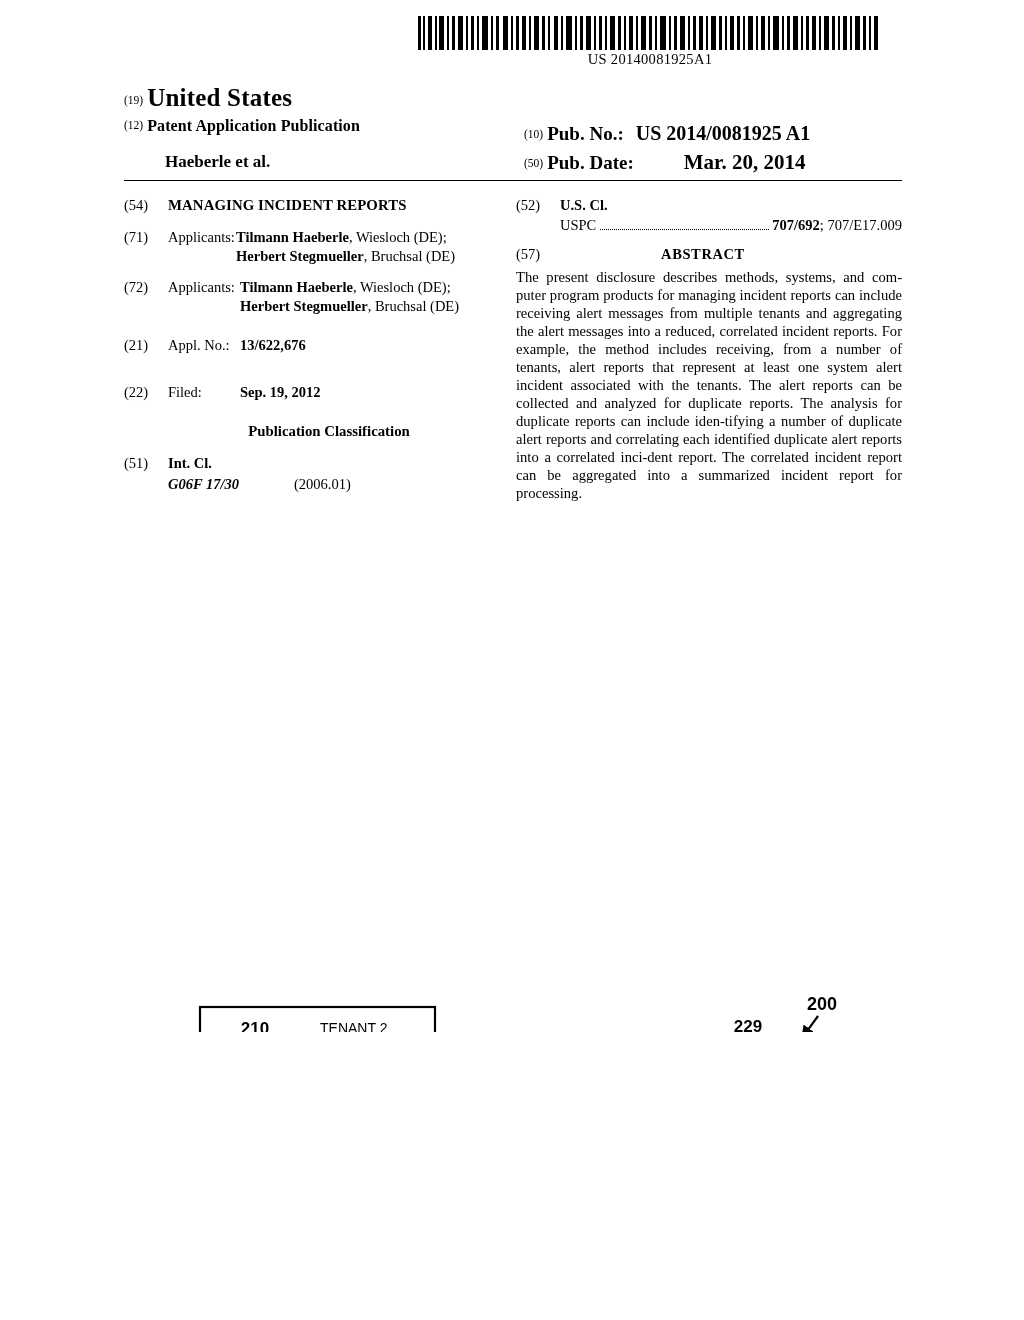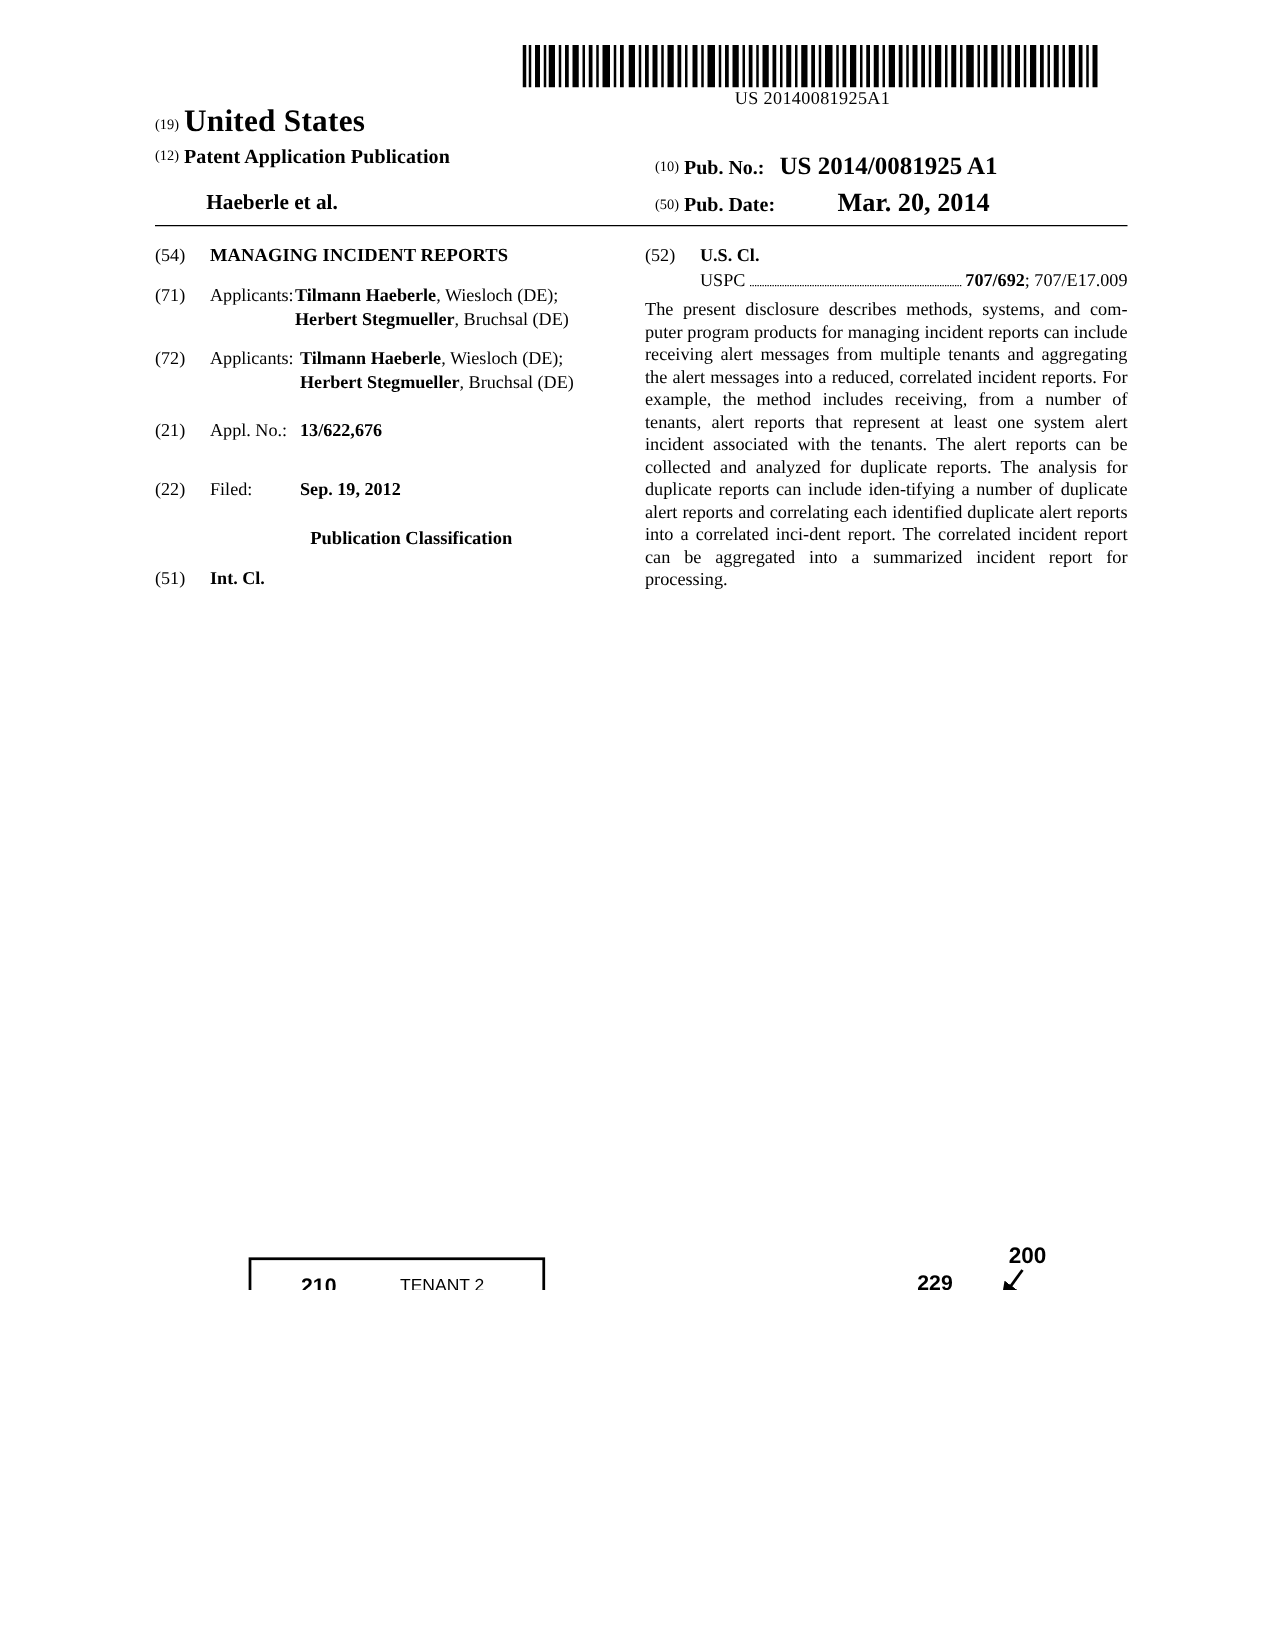--- a/index.html
+++ b/index.html
@@ -13,21 +13,21 @@
     position: relative;
     font-family: "Liberation Serif", serif;
     color: #000000;
     overflow: hidden;
   }
 
   
   #barcode-block {
     position: absolute;
     left: 418px;
-    top: 36px;
+    top: 16px;
     width: 464px;
   }
   #barcode-bars {
     height: 34px;
     width: 100%;
     display: block;
   }
   #barcode-number {
     text-align: center;
     font-family: "Liberation Serif", serif;
@@ -85,21 +85,21 @@
     top: 38px;
     white-space: nowrap;
   }
   #pubdate-row {
     position: absolute;
     left: 400px;
     top: 66px;
     white-space: nowrap;
   }
   .fld-lab {
-    font-size: 16px;
+    font-size: 19px;
     font-weight: bold;
   }
   .fld-val-pubno {
     font-size: 20px;
     font-weight: bold;
     margin-left: 8px;
   }
   .fld-val-pubdate {
     font-size: 21px;
     font-weight: bold;
@@ -374,37 +374,45 @@
     <span class="bib-label lbl-w3">Filed:</span>
     <span class="bib-body bold">Sep. 19, 2012</span>
   </div>
 
   <div class="pubclass">Publication Classification</div>
 
   <div class="bib-row">
     <span class="bib-code">(51)</span>
     <span class="bib-body">
       <span class="bold">Int. Cl.</span>
+      <span class="intcl-sub">
+        <span class="intcl-code">G06F 17/30</span>
+        <span>(2006.01)</span>
+      </span>
     </span>
   </div>
 </div>
 
 <div id="col-right">
 
   <div class="bib-row" style="margin-bottom:0;">
     <span class="bib-code">(52)</span>
     <span class="bib-body bold">U.S. Cl.</span>
   </div>
 
   <div class="uscl-line" style="padding-left:44px;">
     <span class="uscl-name">USPC</span>
     <span class="uscl-dots"></span>
     <span class="uscl-val"><span class="bold">707/692</span><span>; 707/E17.009</span></span>
   </div>
 
+  <div id="abstract-head">
+    <span class="bib-code">(57)</span>
+    <span class="ab-word">ABSTRACT</span>
+  </div>
 
   <div id="abstract-text">The present disclosure describes methods, systems, and com-puter program products for managing incident reports can include receiving alert messages from multiple tenants and aggregating the alert messages into a reduced, correlated incident reports. For example, the method includes receiving, from a number of tenants, alert reports that represent at least one system alert incident associated with the tenants. The alert reports can be collected and analyzed for duplicate reports. The analysis for duplicate reports can include iden-tifying a number of duplicate alert reports and correlating each identified duplicate alert reports into a correlated inci-dent report. The correlated incident report can be aggregated into a summarized incident report for processing.</div>
 </div>
 
 <div id="figure">
 <svg width="1024" height="540" viewBox="0 0 1024 540">
   <defs>
     <marker id="arw" viewBox="0 0 10 10" refX="9" refY="5" markerWidth="6" markerHeight="6" orient="auto-start-reverse">
       <path d="M 0 0 L 10 5 L 0 10 z" fill="#000"></path>
     </marker>

